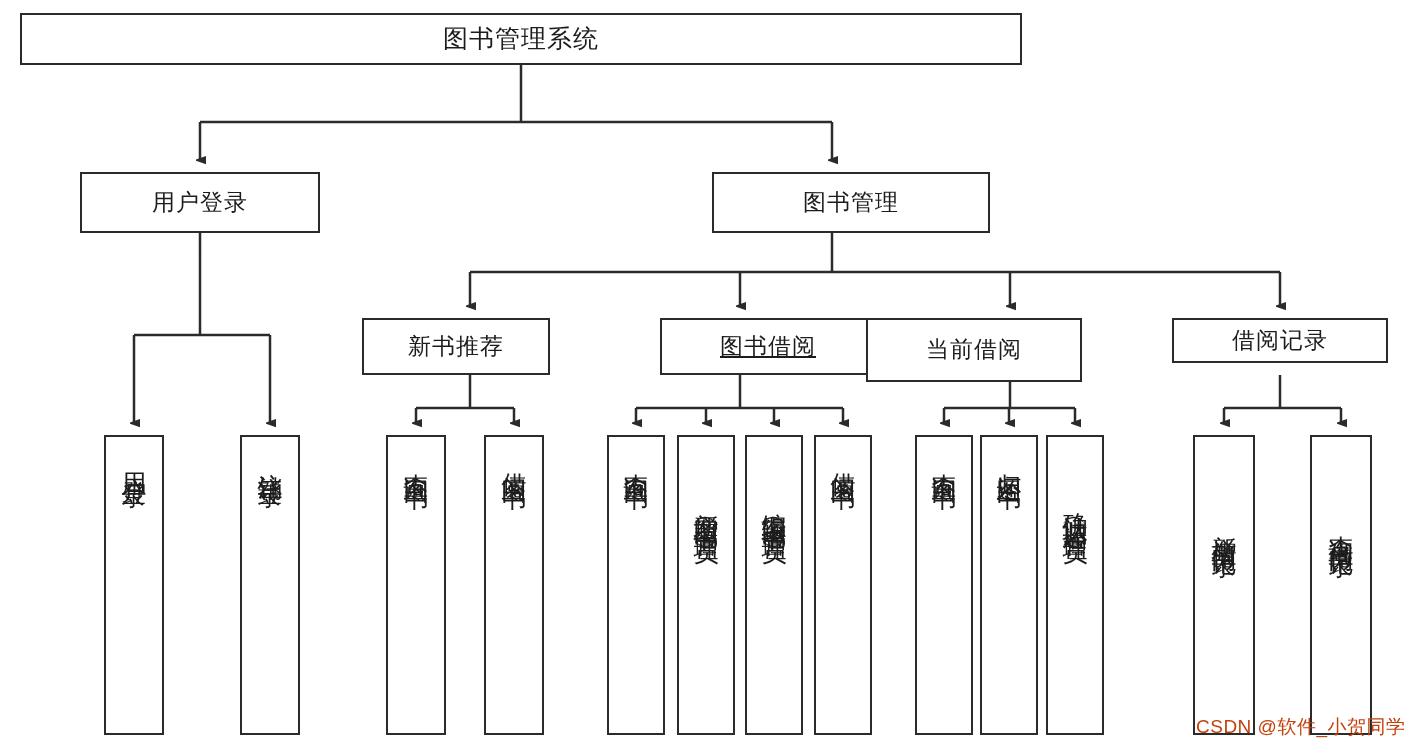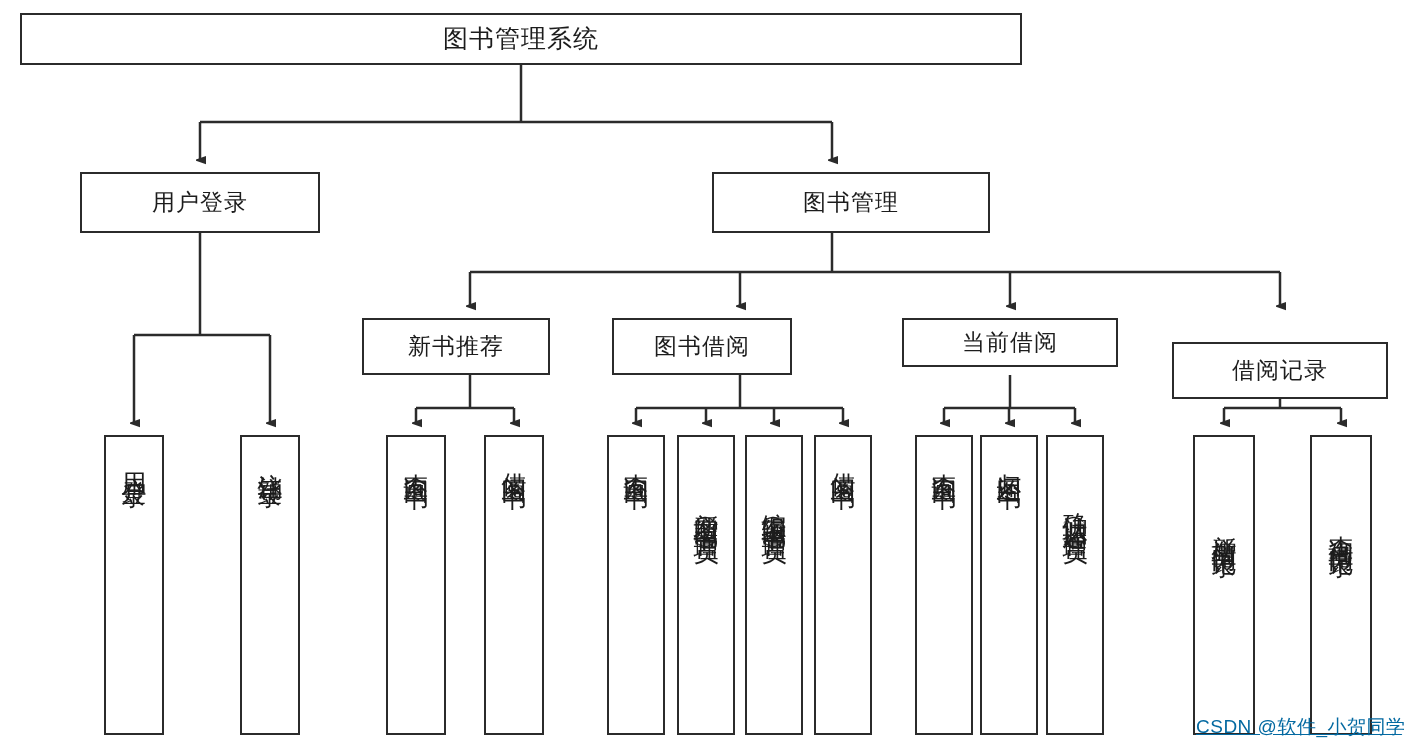--- a/index.html
+++ b/index.html
@@ -137,27 +137,27 @@
       </div>
       <div class="node horiz" style="left: 80px; top: 172px; width: 240px; height: 61px;">
         <span class="label">用户登录</span>
       </div>
       <div class="node horiz" style="left: 712px; top: 172px; width: 278px; height: 61px;">
         <span class="label">图书管理</span>
       </div>
       <div class="node horiz" style="left: 362px; top: 318px; width: 188px; height: 57px;">
         <span class="label">新书推荐</span>
       </div>
-      <div class="node horiz" style="left: 612px; top: 318px; width: 180px; height: 57px;">
+      <div class="node horiz" style="left: 660px; top: 318px; width: 216px; height: 57px; text-decoration: underline;">
         <span class="label">图书借阅</span>
       </div>
-      <div class="node horiz" style="left: 902px; top: 318px; width: 216px; height: 49px;">
+      <div class="node horiz" style="left: 866px; top: 318px; width: 216px; height: 64px;">
         <span class="label">当前借阅</span>
       </div>
-      <div class="node horiz" style="left: 1172px; top: 318px; width: 216px; height: 57px; margin-top: 24px;">
+      <div class="node horiz" style="left: 1172px; top: 318px; width: 216px; height: 45px;">
         <span class="label">借阅记录</span>
       </div>
       <div class="node vert" style="left: 104px; top: 435px; width: 60px; height: 300px;">
         <span class="label">用户登录</span>
       </div>
       <div class="node vert" style="left: 240px; top: 435px; width: 60px; height: 300px;">
         <span class="label">注销登录</span>
       </div>
       <div class="node vert" style="left: 386px; top: 435px; width: 60px; height: 300px;">
         <span class="label">查询图书</span>
@@ -187,15 +187,15 @@
         <span class="label">确认归还（管理员）</span>
       </div>
       <div class="node vert pad-top2" style="left: 1193px; top: 435px; width: 62px; height: 300px;">
         <span class="label">新增借阅记录</span>
       </div>
       <div class="node vert pad-top2" style="left: 1310px; top: 435px; width: 62px; height: 300px;">
         <span class="label">查询借阅记录</span>
       </div>
     </div>
 
-  <div class="watermark" style="left: 1196px; top: 714px; color: #0369a1; text-decoration: underline;">CSDN @软件_小贺同学</div>
+  <div class="watermark" style="left: 1196px; top: 714px; color: #c2410c;">CSDN @软件_小贺同学</div>
 
 </div>
 
 </body></html>

